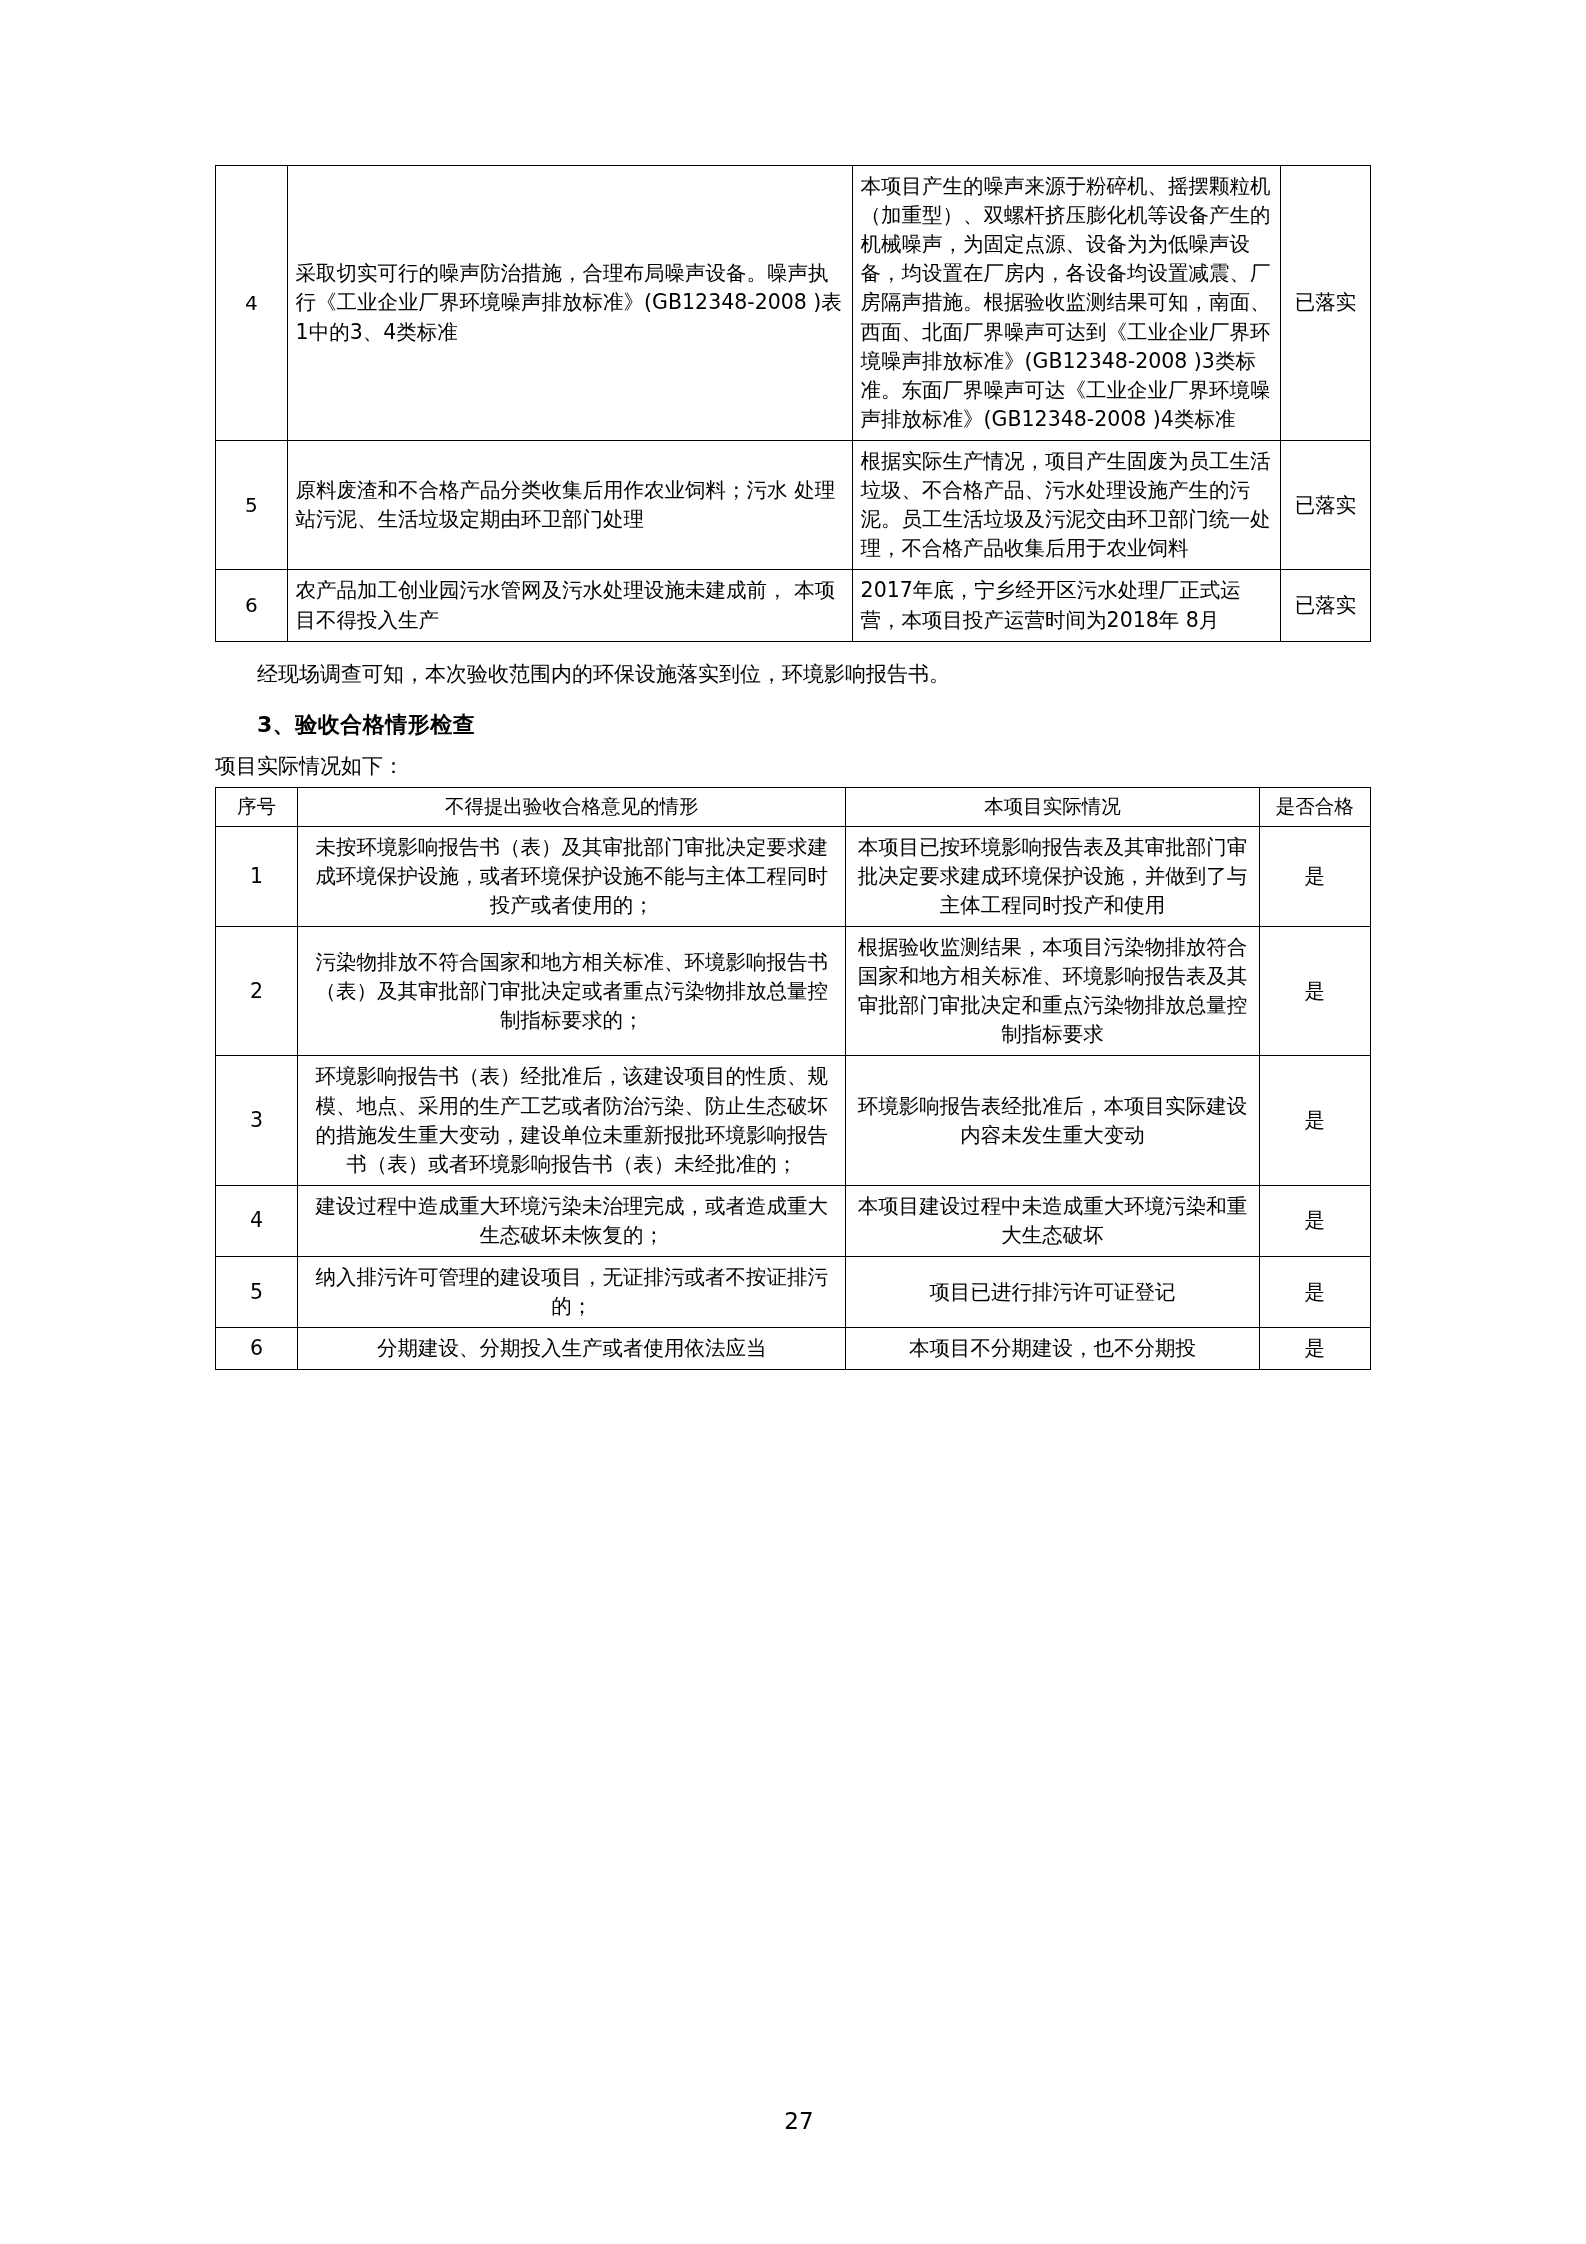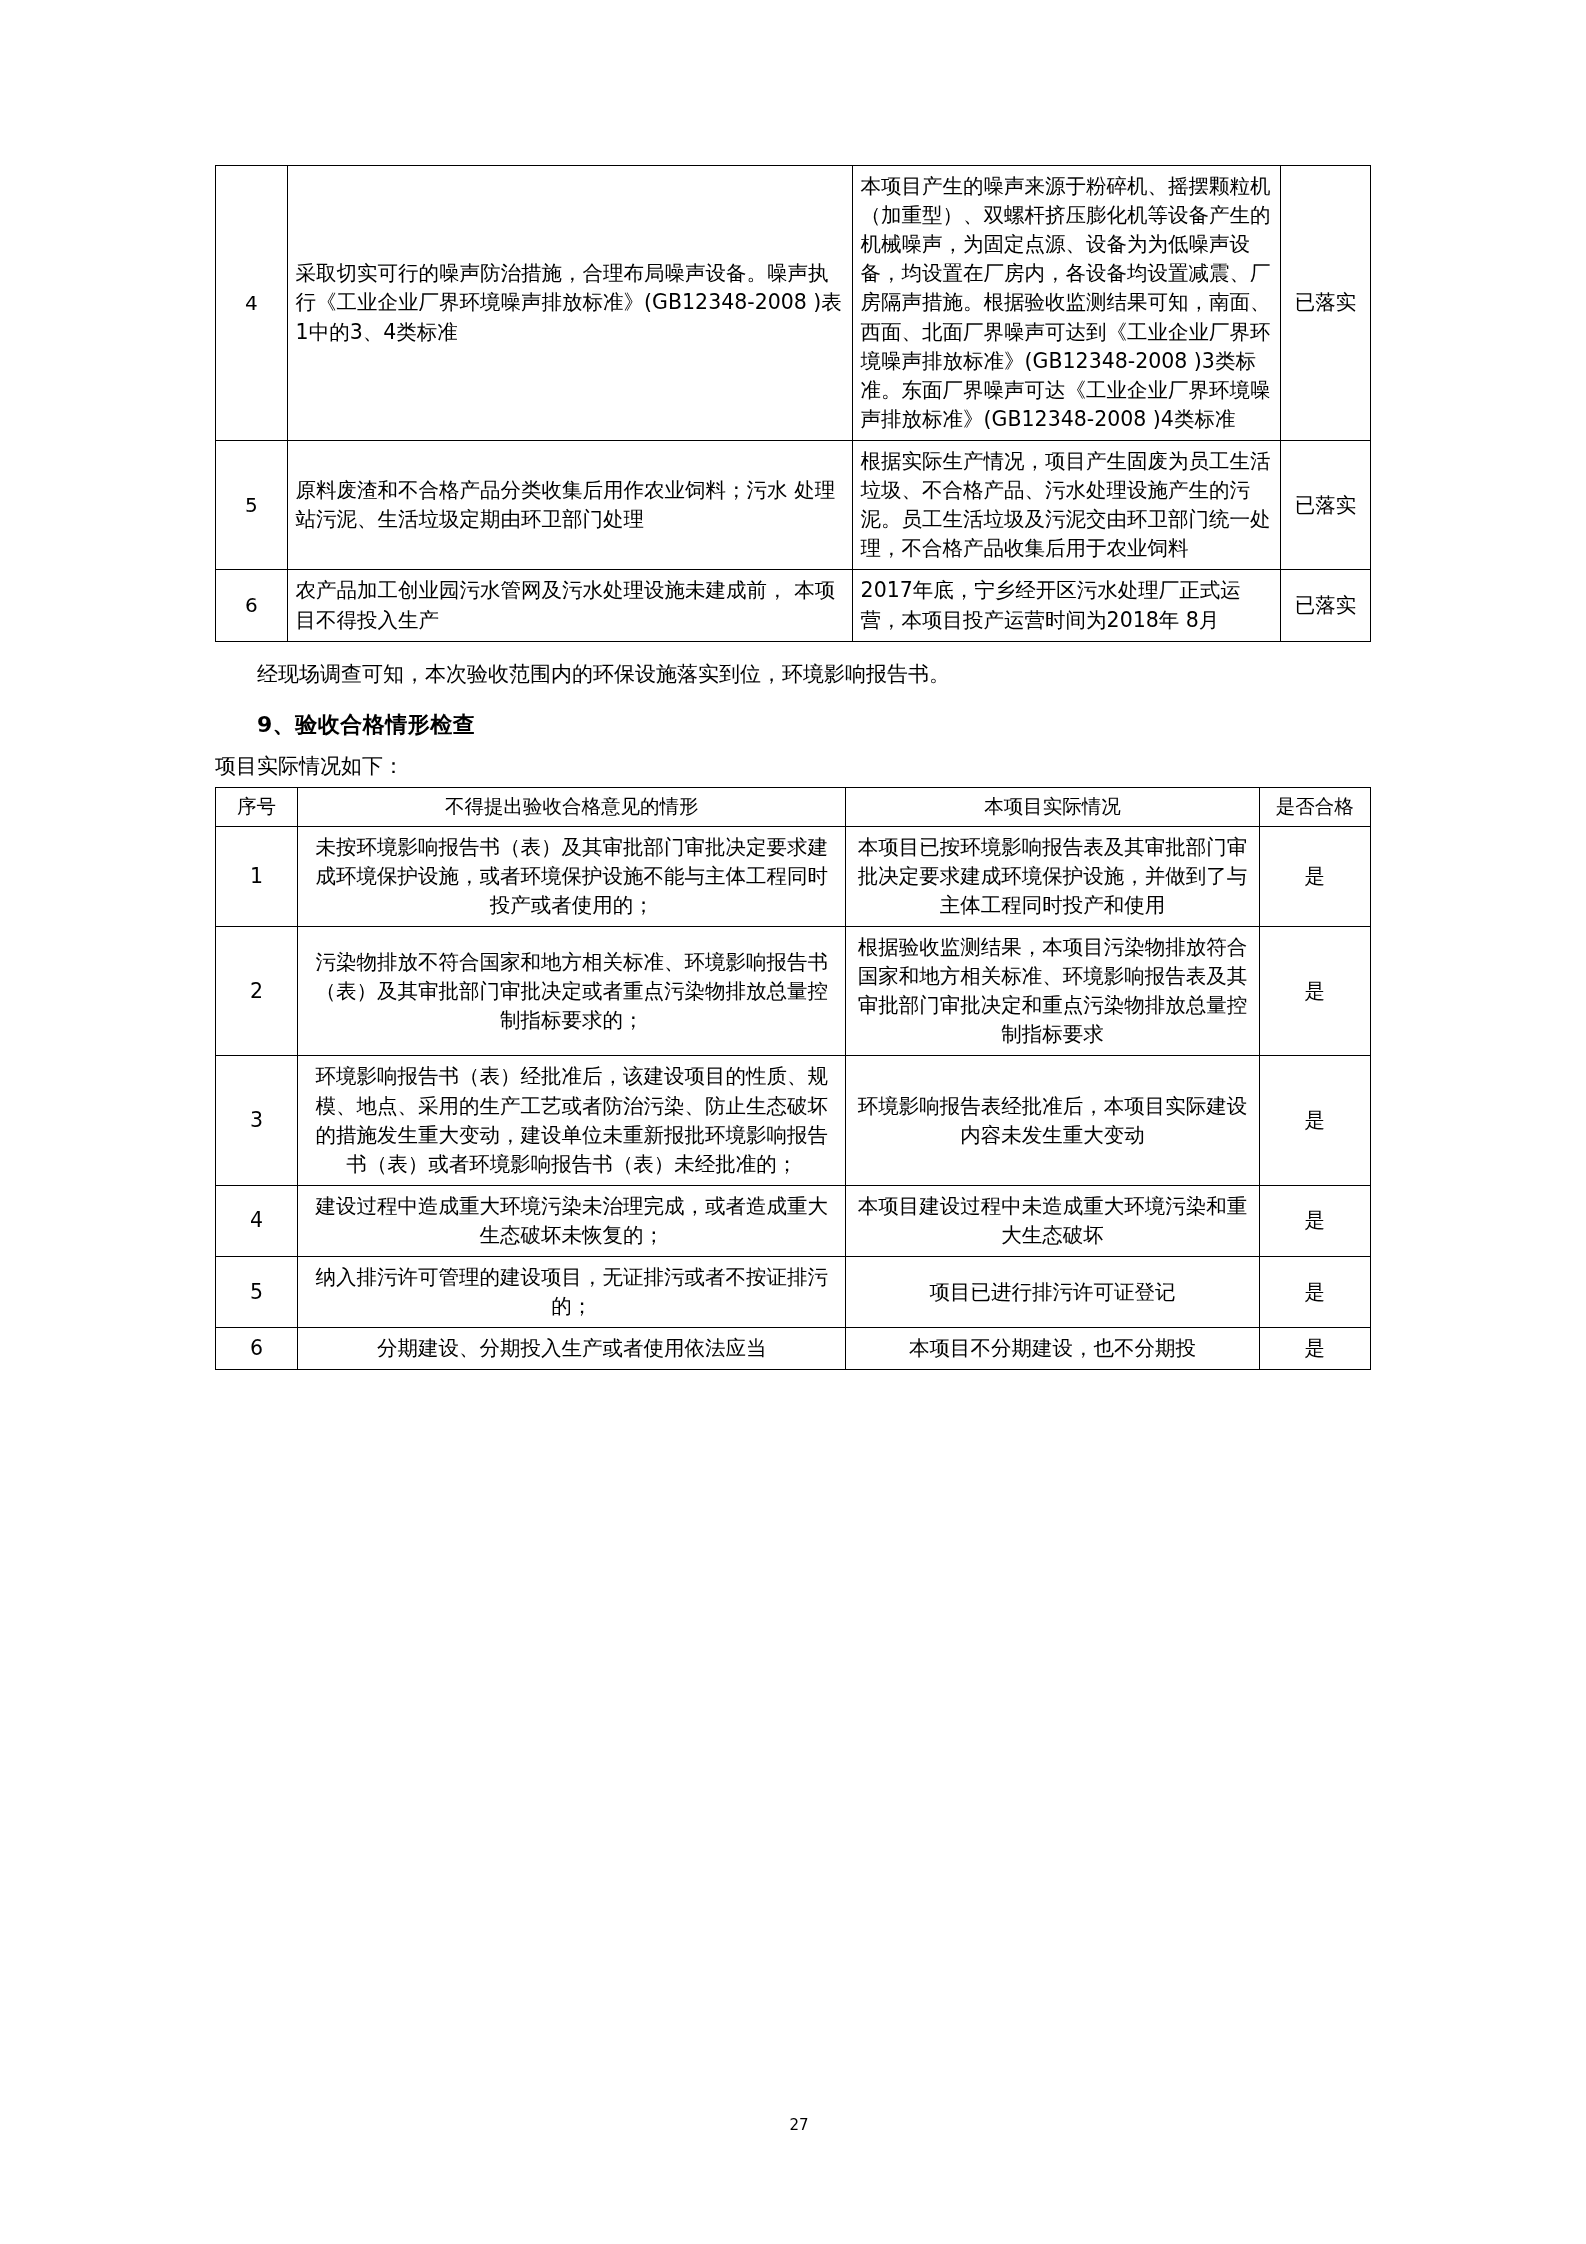--- a/index.html
+++ b/index.html
@@ -112,21 +112,21 @@
     font-size: 19.5px;
     line-height: 1.3;
   }
 
   .page-number {
     position: absolute;
     left: 12px;
     right: 0;
     bottom: 110px;
     text-align: center;
-    font-size: 15px;
+    font-size: 23px;
     color: #000;
   }
 </style>
 </head>
 <body>
 
 <div class="page">
   <div class="page-inner">
 
     <table class="doc-table t1">
@@ -147,21 +147,21 @@
         <td class="c-num">6</td>
         <td class="c-req">农产品加工创业园污水管网及污水处理设施未建成前， 本项目不得投入生产</td>
         <td class="c-actual">2017年底，宁乡经开区污水处理厂正式运营，本项目投产运营时间为2018年 8月</td>
         <td class="c-status">已落实</td>
       </tr>
     </tbody>
       </table>
 
     <p class="para">经现场调查可知，本次验收范围内的环保设施落实到位，环境影响报告书。</p>
 
-    <p class="section-title">9、验收合格情形检查</p>
+    <p class="section-title">3、验收合格情形检查</p>
 
     <p class="para2-cont">项目实际情况如下：</p>
 
 
     <table class="doc-table t2">
       <tbody>
           <tr>
         <td class="c-num hdr">序号</td>
         <td class="c-case hdr">不得提出验收合格意见的情形</td>
         <td class="c-real hdr">本项目实际情况</td>

